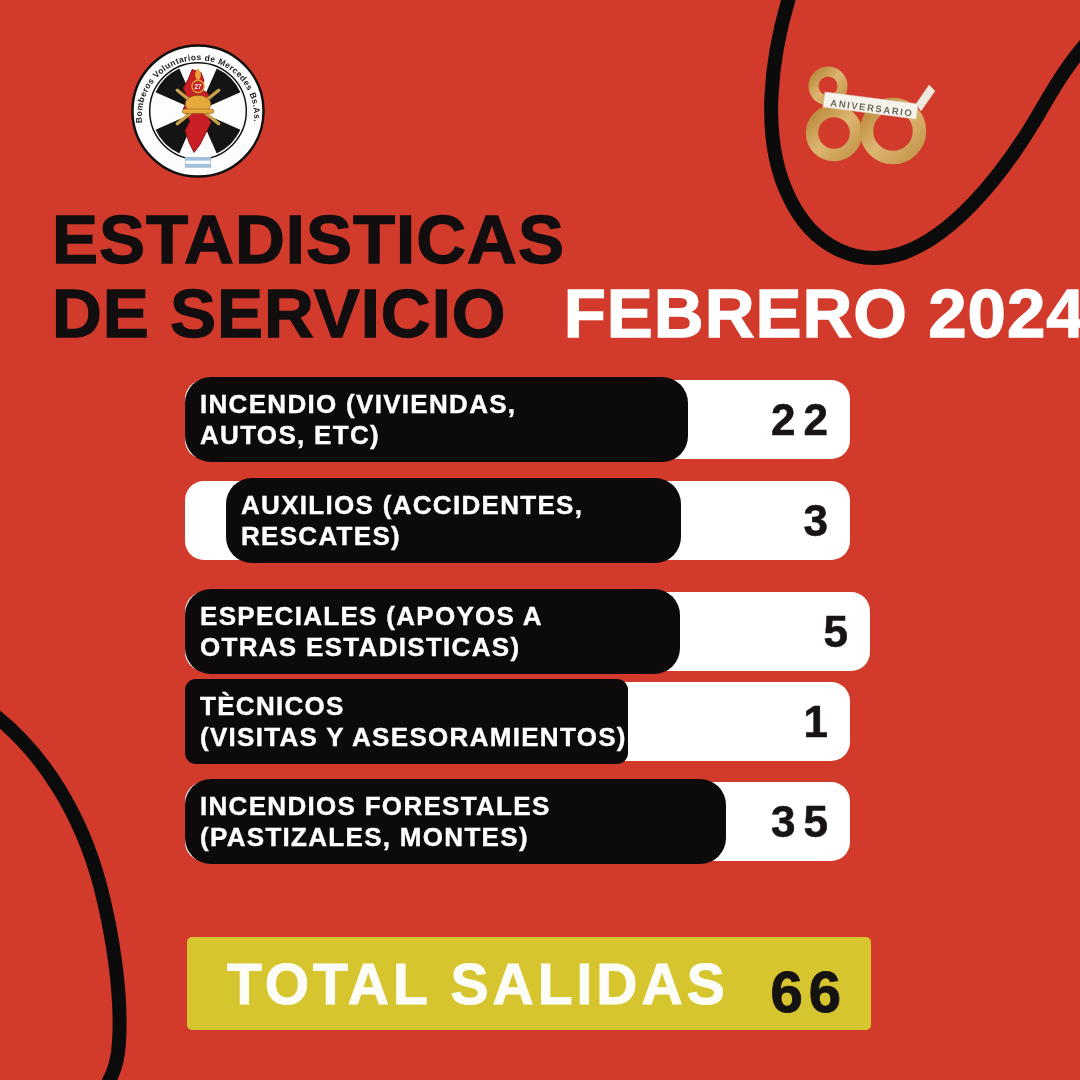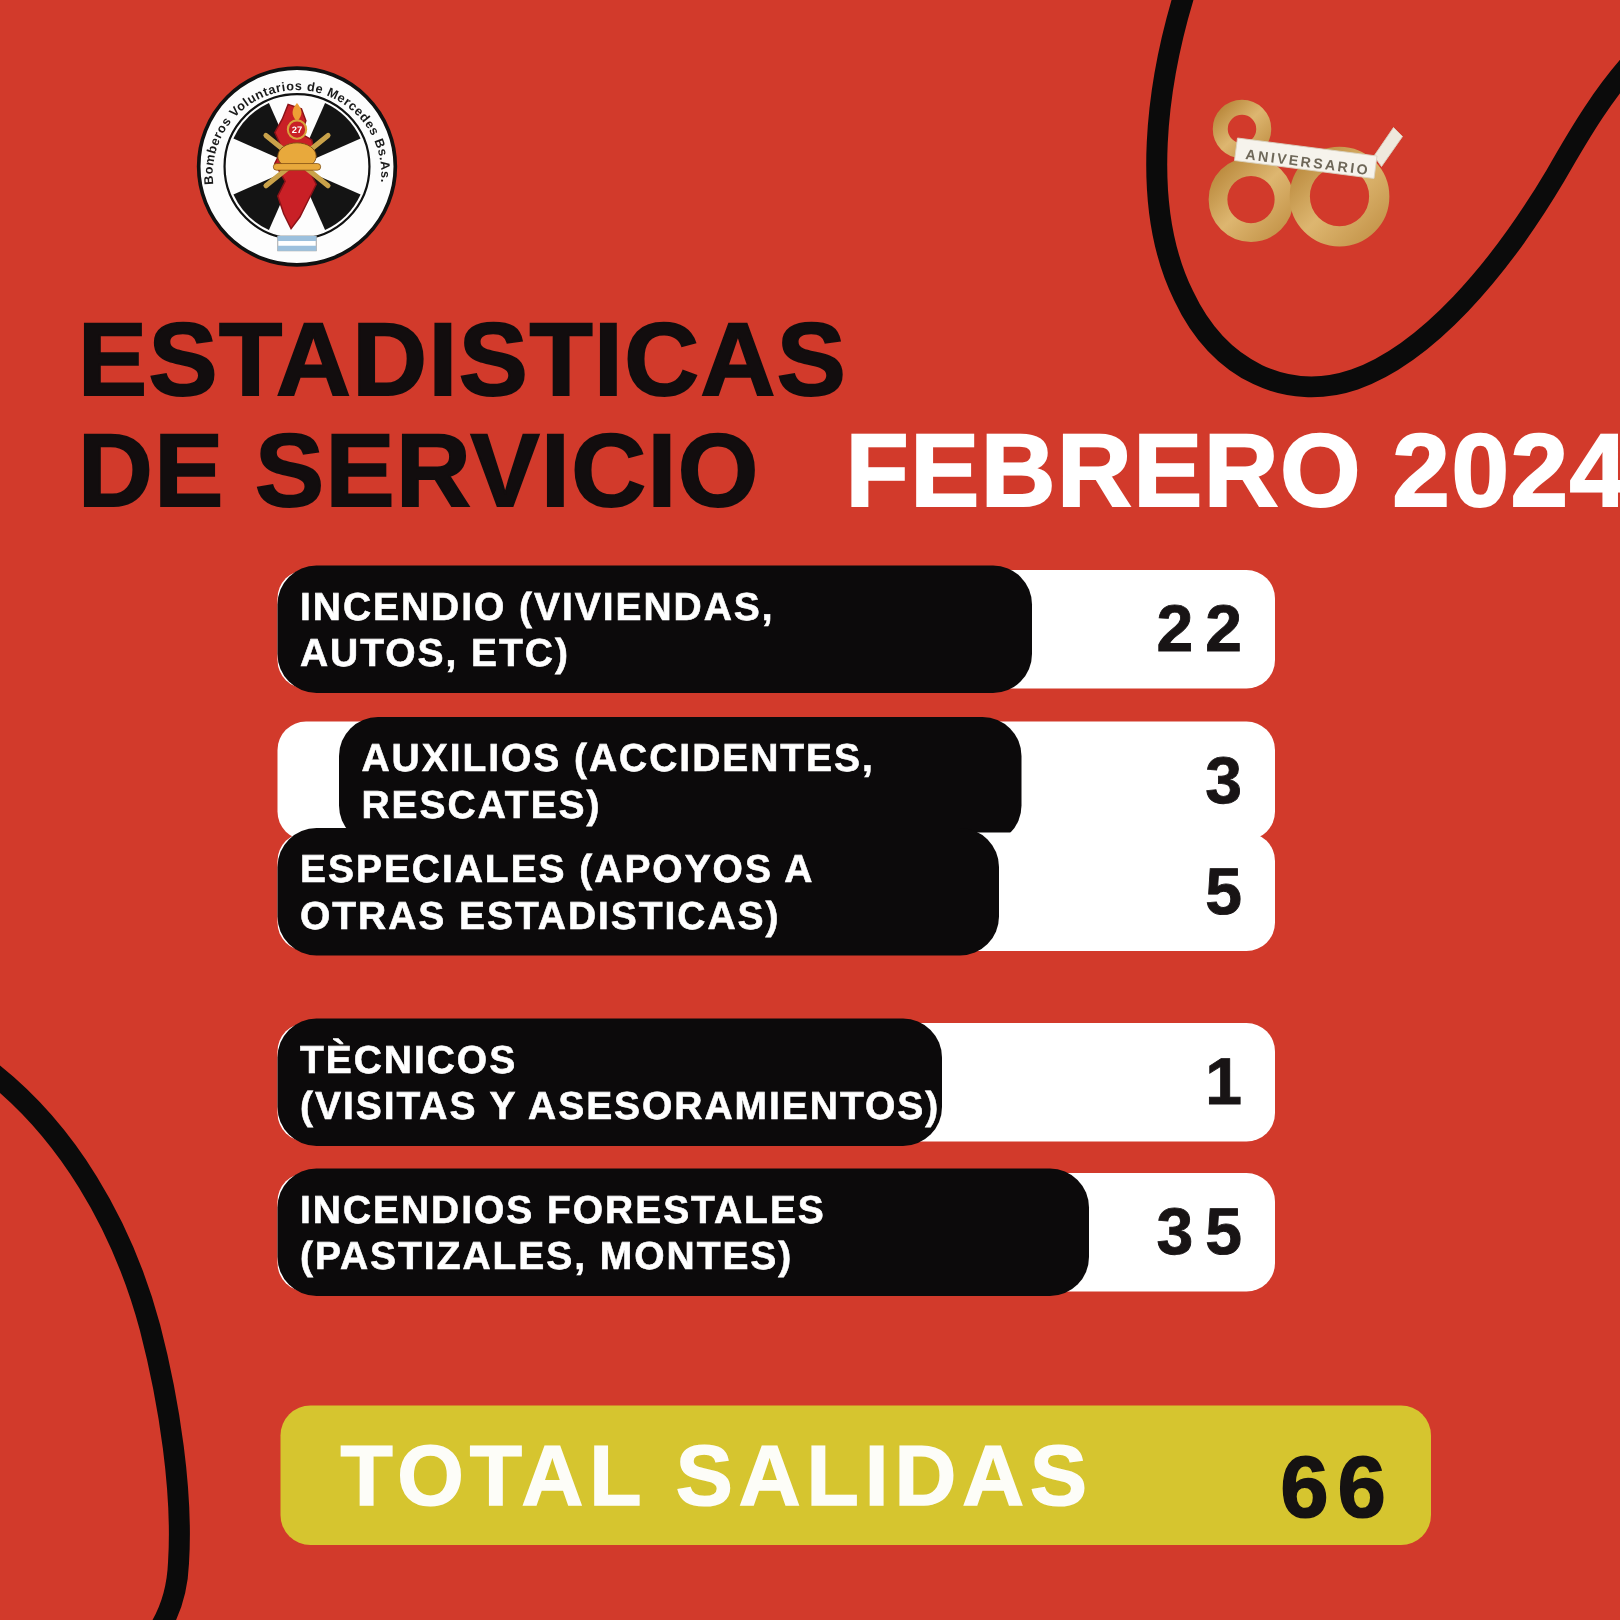--- a/index.html
+++ b/index.html
@@ -28,25 +28,25 @@
   .track{position:absolute;inset:0;background:#ffffff;border-radius:19px;}
   .fill{position:absolute;left:0;top:-3px;bottom:-3px;background:#0c0a0b;border-radius:26px;
         display:flex;flex-direction:column;justify-content:center;}
   .fill .lbl{color:#ffffff;font-weight:700;font-size:26px;line-height:31px;
              letter-spacing:1.3px;padding-left:15px;white-space:nowrap;
              -webkit-text-stroke:0.4px #ffffff;}
   .val{position:absolute;right:14px;top:0;bottom:0;display:flex;align-items:center;
        color:#181415;font-weight:700;font-size:44px;letter-spacing:8px;
        -webkit-text-stroke:0.6px #181415;}
 
-  .row1{top:380px;} .row2{top:481px;} .row3{top:555px;} .row4{top:682px;} .row5{top:782px;}
+  .row1{top:380px;} .row2{top:481px;} .row3{top:592px;padding-left:20px;} .row4{top:682px;} .row5{top:782px;}
 
   
-  .total{position:absolute;left:187px;top:937px;width:767px;height:93px;
-         background:#d6c52f;border-radius:20px;}
+  .total{position:absolute;left:187px;top:937px;width:684px;height:93px;
+         background:#d6c52f;border-radius:5px;}
   .total .tlabel{position:absolute;left:40px;top:0;bottom:0;display:flex;align-items:center;
          color:#fdfdf8;font-weight:800;font-size:57px;letter-spacing:4px;
          -webkit-text-stroke:1px #fdfdf8;white-space:nowrap;}
   .total .tval{position:absolute;right:24px;top:16px;bottom:0;display:flex;align-items:center;
          color:#151212;font-weight:800;font-size:58px;letter-spacing:6px;
          -webkit-text-stroke:1px #151212;}
 </style>
 </head>
 <body>
 
@@ -145,21 +145,21 @@
     <div class="track"></div>
     <div class="fill" style="width: 72.3%;">
       <div class="lbl">ESPECIALES (APOYOS A</div>
       <div class="lbl">OTRAS ESTADISTICAS)</div>
     </div>
     <div class="val">5</div>
   </div>
 
   <div class="row row4">
     <div class="track"></div>
-    <div class="fill" style="width: 66.6%;">
+    <div class="fill" style="width: 66.6%; border-radius: 11px;">
       <div class="lbl">TÈCNICOS</div>
       <div class="lbl">(VISITAS Y ASESORAMIENTOS)</div>
     </div>
     <div class="val">1</div>
   </div>
 
   <div class="row row5">
     <div class="track"></div>
     <div class="fill" style="width: 81.3%; justify-content: center;">
       <div class="lbl">INCENDIOS FORESTALES</div>

